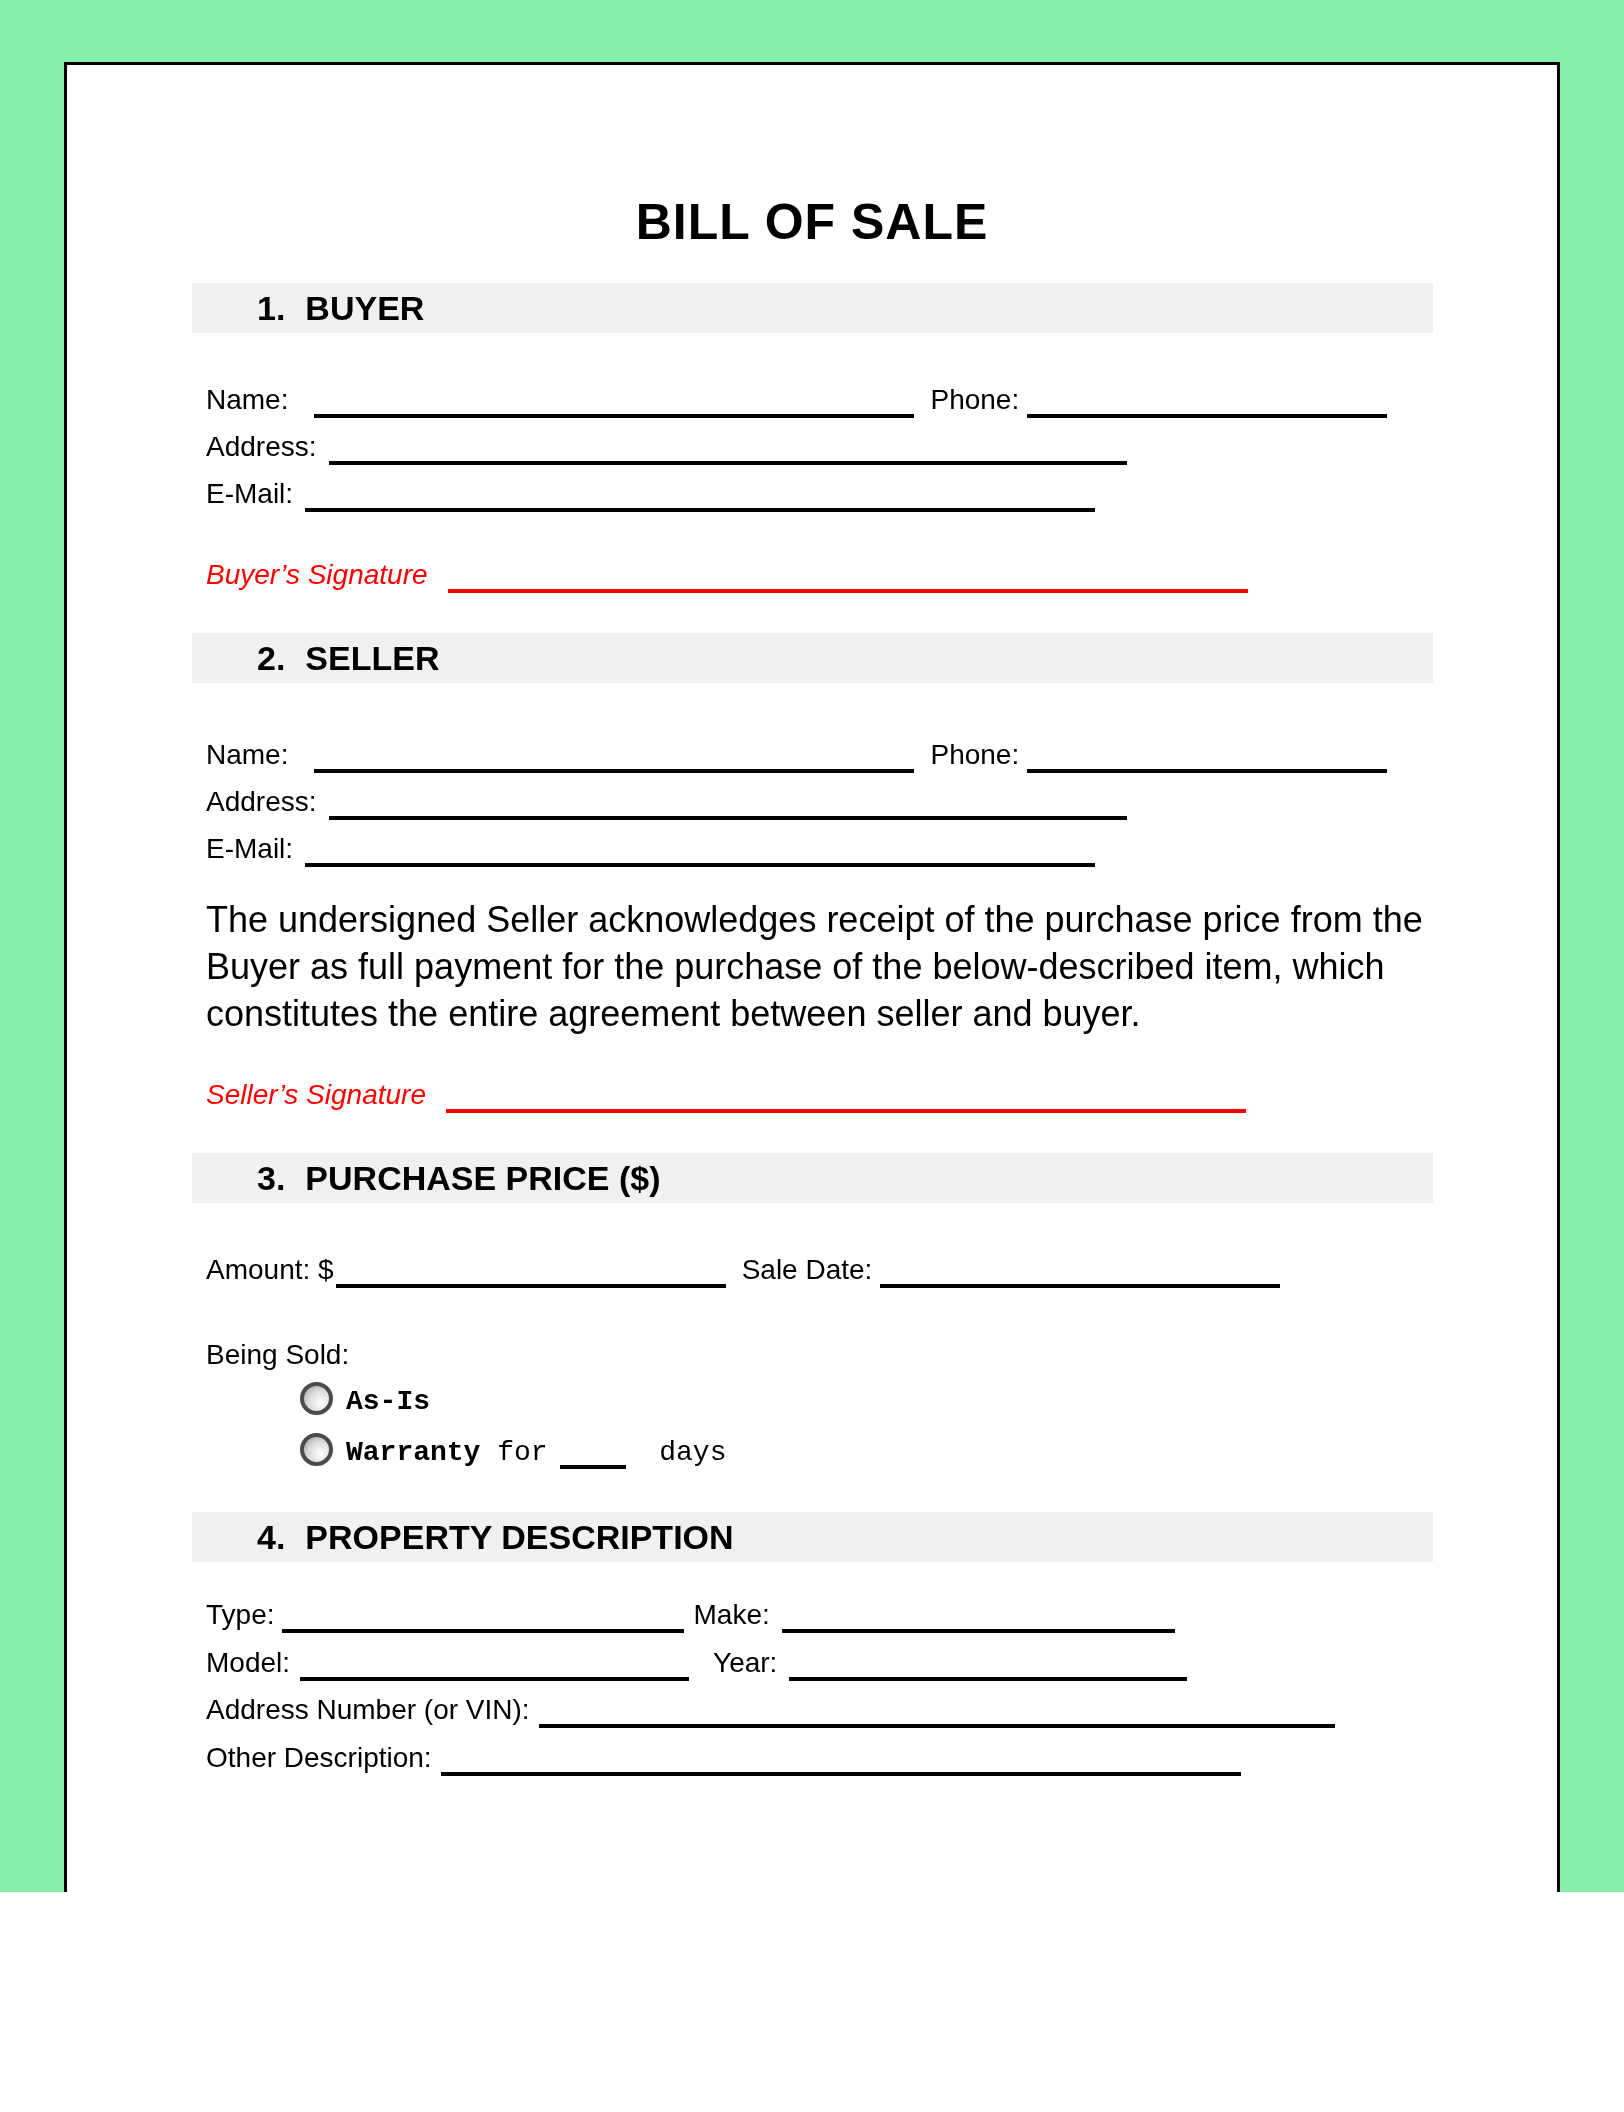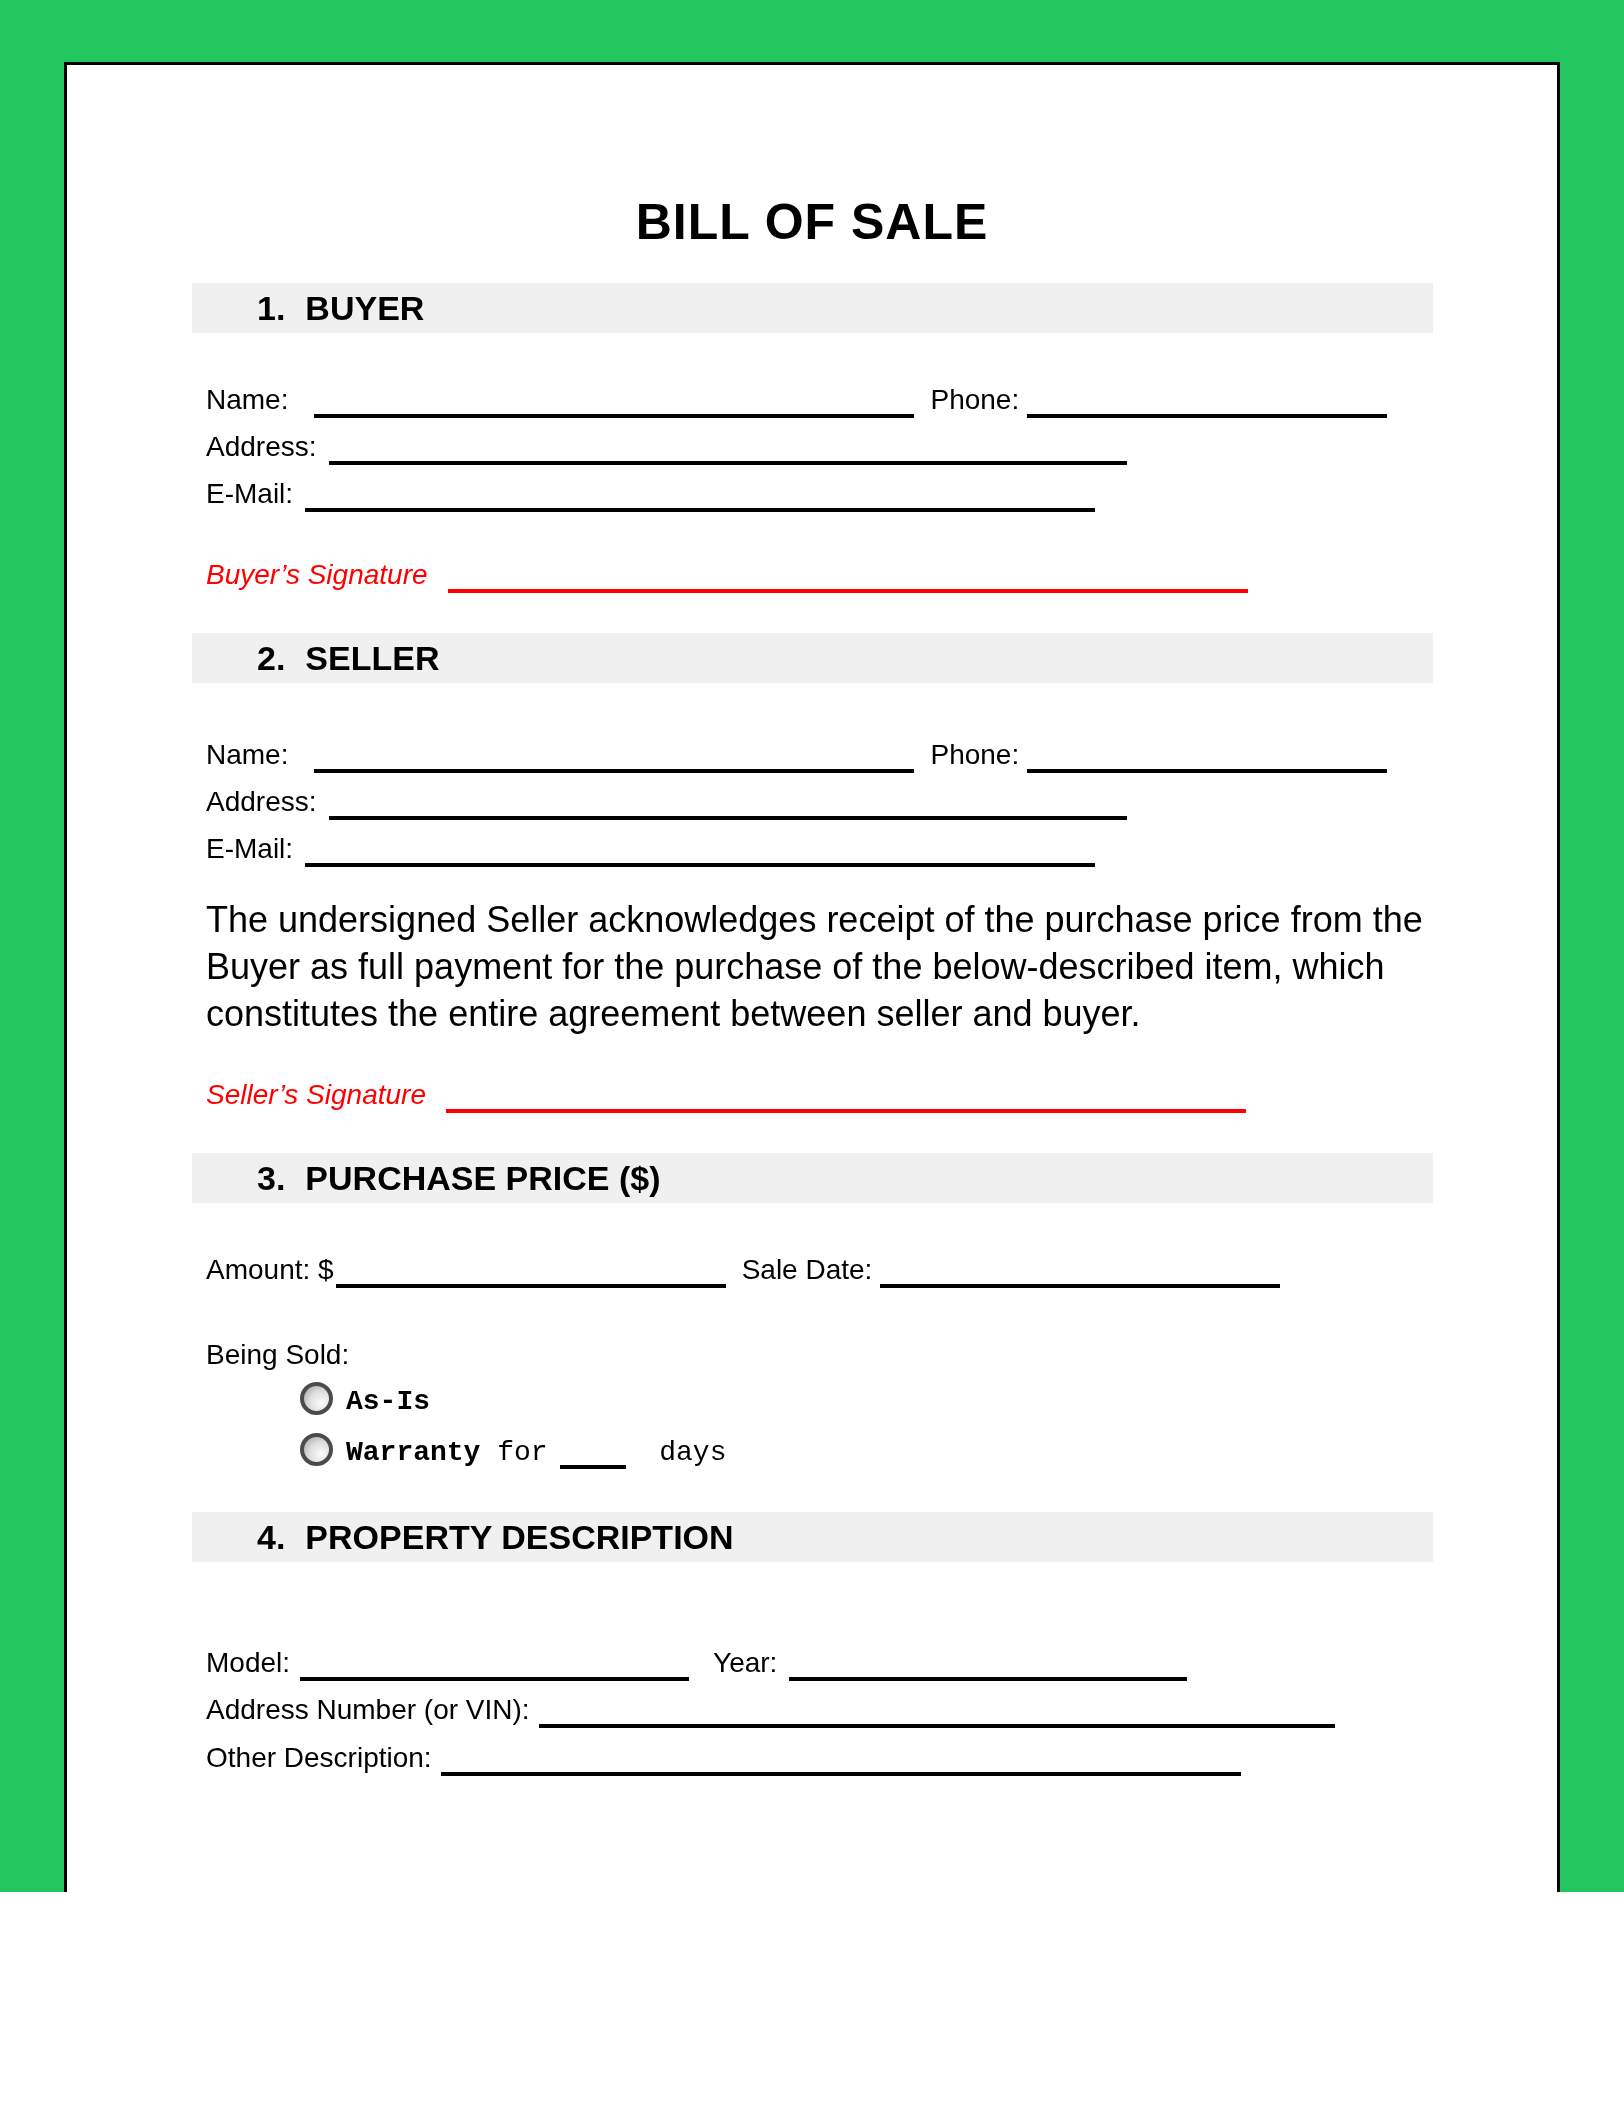--- a/index.html
+++ b/index.html
@@ -1,17 +1,17 @@
 <!DOCTYPE html>
 <html><head>
 <meta charset="utf-8">
 <style>
   html,body { margin:0; padding:0; background:#ffffff; }
   .canvas {
-    position:relative; width:1624px; height:1892px; background:#22c55e;
+    position:relative; width:1624px; height:1892px; background:#86efac;
     font-family:"Liberation Sans", sans-serif; color:#000;
   }
   .page {
     position:absolute; left:64px; top:62px; width:1496px; height:1985px;
     border:3px solid #000; box-sizing:border-box; background:#fff;
   }
   .title {
     position:absolute; left:0; top:128px; width:100%; text-align:center;
     font-size:50px; font-weight:bold; letter-spacing:1px;
   }
@@ -117,20 +117,23 @@
     </div>
     <div class="row radio-row" style="top:1364px">
       <span class="radio"></span><span class="b">Warranty</span>&nbsp;<span>for</span><span class="blank w-days"></span>&nbsp;&nbsp;<span>days</span>
     </div>
 
     <div class="secbar" style="top:1447px">
       <span class="sec-num">4.</span>
       <span>PROPERTY DESCRIPTION</span>
     </div>
 
+    <div class="row" style="top:1526px">
+      <span>Type:</span><span class="blank w-type"></span><span style="margin-left:9px">Make:</span><span class="blank w-make"></span>
+    </div>
     <div class="row" style="top:1574px">
       <span>Model:</span><span class="blank w-model"></span><span style="margin-left:24px">Year:</span><span class="blank w-year"></span>
     </div>
     <div class="row" style="top:1621px">
       <span>Address Number (or VIN):</span><span class="blank w-serial"></span>
     </div>
     <div class="row" style="top:1669px">
       <span>Other Description:</span><span class="blank w-other"></span>
     </div>
 

